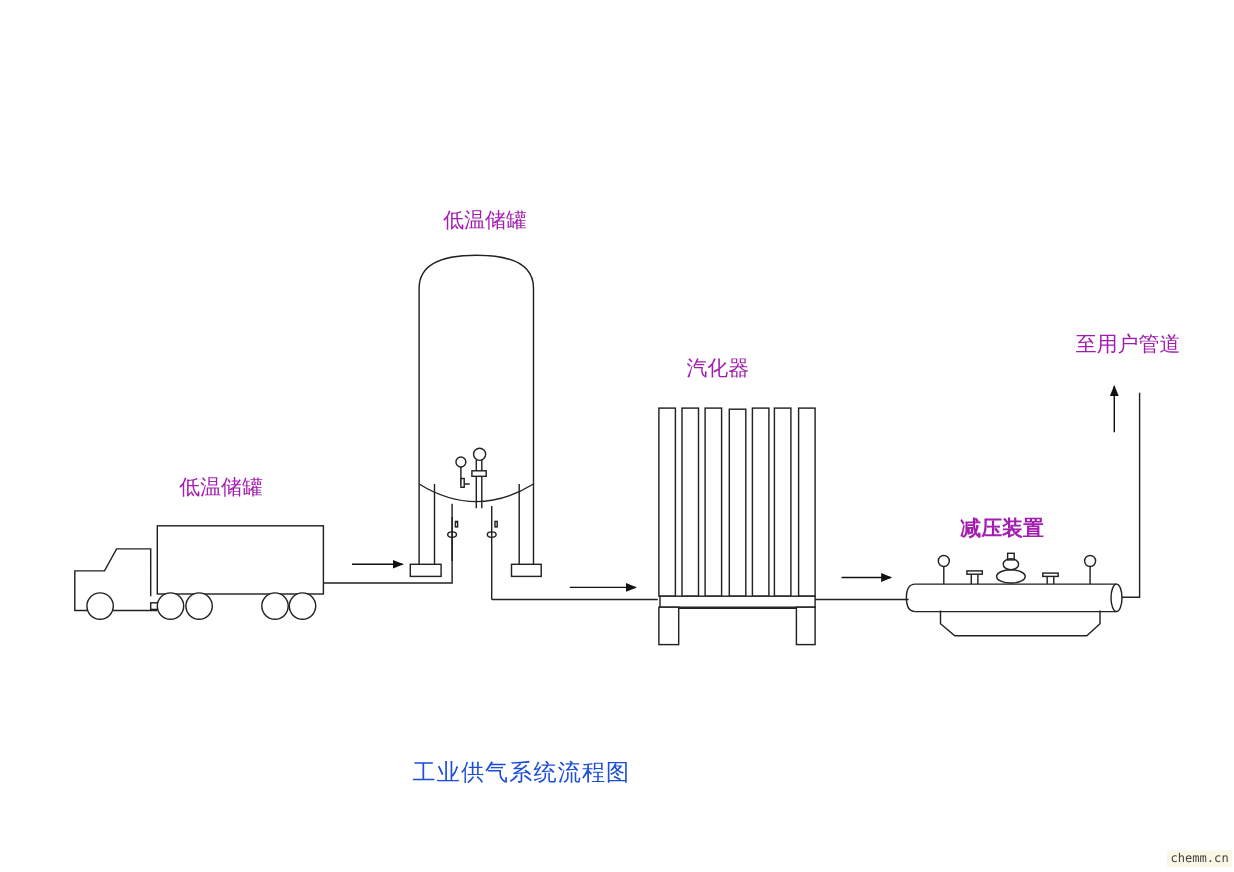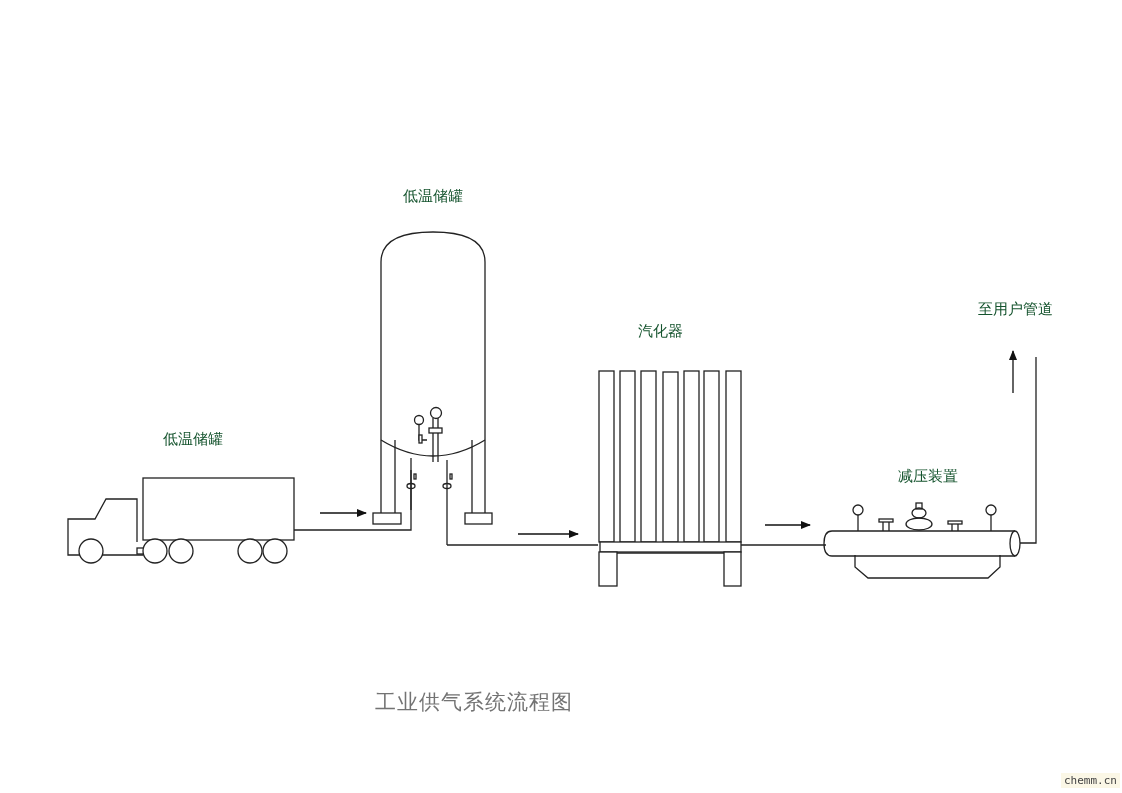--- a/index.html
+++ b/index.html
@@ -1,20 +1,20 @@
 <!DOCTYPE html>
 <html><head>
 <meta charset="utf-8">
 <style>
   html, body { margin: 0; padding: 0; background: #ffffff; }
   body { width: 1122px; height: 793px; position: relative; overflow: hidden;
          font-family: "DejaVu Sans", "Liberation Sans", sans-serif; }
   #diagram { position: absolute; left: 0; top: 0; }
-  .lbl { position: absolute; font-size: 15px; color: #14532d; white-space: nowrap; }
-  .title { position: absolute; font-size: 21px; color: #737373; white-space: nowrap; letter-spacing: 1px; }
+  .lbl { position: absolute; font-size: 19px; color: #a21caf; white-space: nowrap; }
+  .title { position: absolute; font-size: 21px; color: #1d4ed8; white-space: nowrap; letter-spacing: 1px; }
   .wm { position: absolute; font-family: "DejaVu Sans Mono", "Liberation Mono", monospace;
         font-size: 11px; color: #444; background: #fbf7e6; padding: 1px 3px; }
 </style>
 </head>
 <body>
 
 <svg id="diagram" width="1122" height="793" viewBox="0 0 1122 793" xmlns="http://www.w3.org/2000/svg">
   <defs>
     <marker id="ah" markerWidth="10" markerHeight="8" refX="9" refY="4" orient="auto" markerUnits="userSpaceOnUse">
       <path d="M0,0 L10,4 L0,8 z" fill="#111"></path>
@@ -101,17 +101,17 @@
   <g stroke="#111" stroke-width="1.3" fill="none">
     <path d="M320,513 L366,513" marker-end="url(#ah)"></path>
     <path d="M518,534 L578,534" marker-end="url(#ah)"></path>
     <path d="M765,525 L810,525" marker-end="url(#ah)"></path>
     <path d="M1013,393 L1013,351" marker-end="url(#ah)"></path>
   </g>
 </svg>
 
 <div class="lbl" style="left:403px; top:187px;">低温储罐</div>
 <div class="lbl" style="left:163px; top:430px;">低温储罐</div>
-<div class="lbl" style="left:638px; top:322px;">汽化器</div>
-<div class="lbl" style="left:898px; top:467px;">减压装置</div>
+<div class="lbl" style="left:624px; top:322px;">汽化器</div>
+<div class="lbl" style="left:873px; top:467px;font-weight:bold;">减压装置</div>
 <div class="lbl" style="left:978px; top:300px;font-family:Liberation Serif, serif;">至用户管道</div>
 <div class="title" style="left:375px; top:688px;">工业供气系统流程图</div>
 <div class="wm" style="left:1061px; top:773px;">chemm.cn</div>
 
 </body></html>

